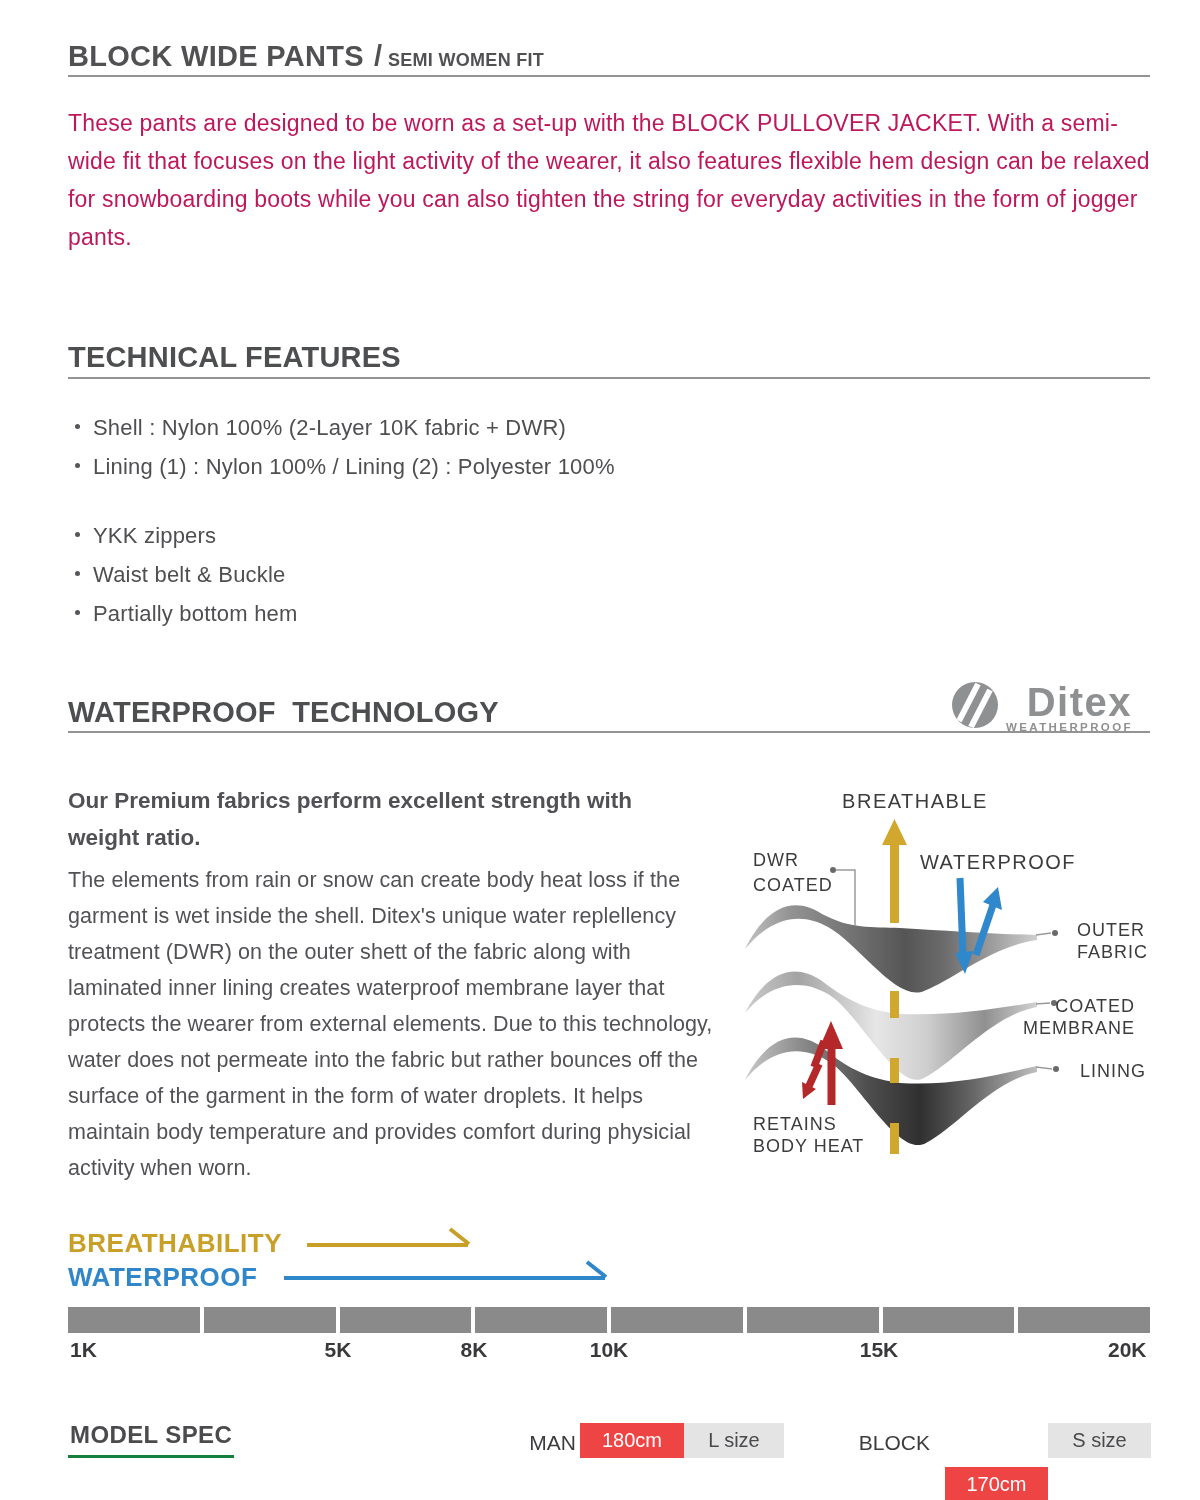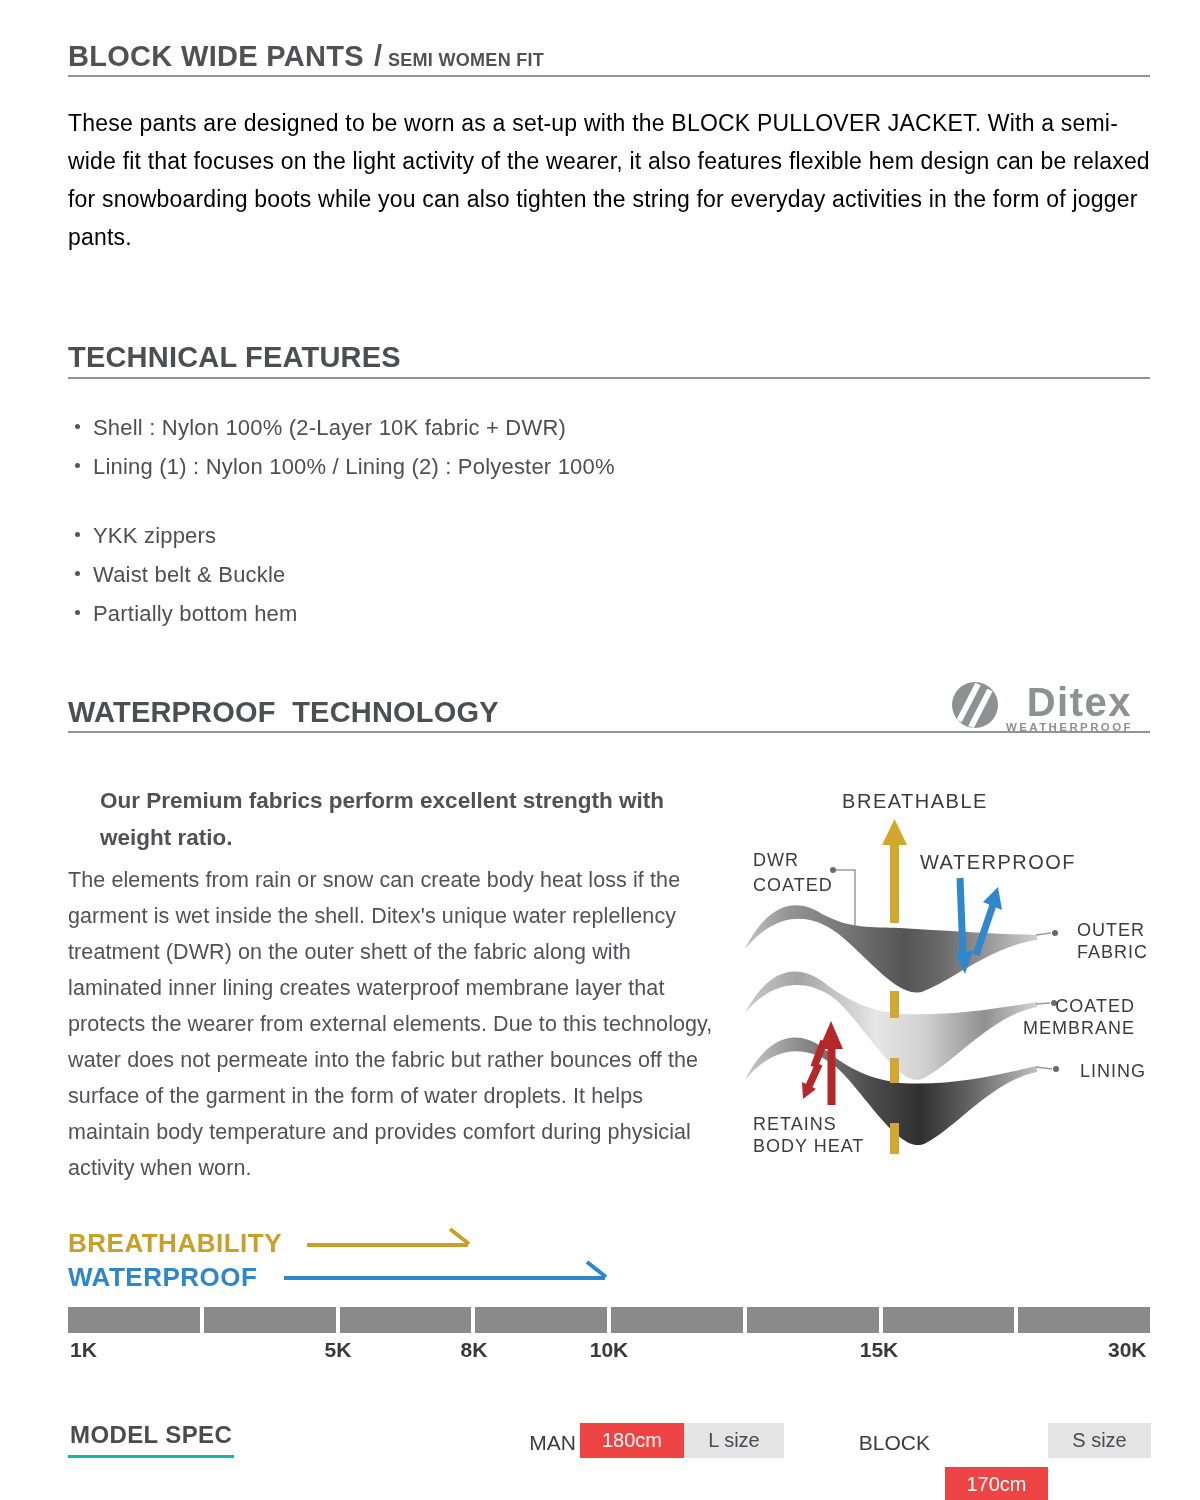--- a/index.html
+++ b/index.html
@@ -7,40 +7,40 @@
         font-family:"Liberation Sans", sans-serif;color:#505053;overflow:hidden;}
   .abs{position:absolute;}
   .rule{position:absolute;left:68px;width:1082px;height:2px;background:#939393;}
   
   .h1{left:68px;top:40px;white-space:nowrap;color:#515154;}
   .h1 .main{font-size:29px;font-weight:bold;letter-spacing:.3px;}
   .h1 .sep{font-size:29px;font-weight:bold;margin:0 6px 0 10px;}
   .h1 .sub{font-size:18px;font-weight:bold;letter-spacing:.3px;}
   .h2{font-size:29px;font-weight:bold;color:#4d4e50;letter-spacing:.2px;white-space:pre;}
   
-  .intro{left:68px;top:104px;width:1085px;font-size:23px;line-height:38px;color:#000000;letter-spacing:.2px;}
+  .intro{left:68px;top:104px;width:1085px;font-size:23px;line-height:38px;color:#be185d;letter-spacing:.2px;}
   
   .blist{left:75px;}
   .bitem{display:flex;align-items:baseline;font-size:22px;color:#4f4f52;letter-spacing:.2px;}
   .mat .bitem{line-height:39px;}
   .feat .bitem{line-height:39px;}
   .dot{width:5px;height:5px;border-radius:50%;background:#55555a;margin-right:13px;flex:0 0 auto;position:relative;top:-6px;}
   
-  .lead{left:68px;top:782px;width:590px;font-size:22.5px;font-weight:bold;line-height:37px;color:#515155;margin-left:32px;}
+  .lead{left:68px;top:782px;width:590px;font-size:22.5px;font-weight:bold;line-height:37px;color:#515155;}
   .body-p{left:68px;top:862px;width:655px;font-size:21.5px;line-height:36px;color:#525256;letter-spacing:.1px;}
   
   .perf{font-size:26px;font-weight:bold;letter-spacing:.5px;white-space:nowrap;}
   
   .scalebar{left:68px;top:1307px;width:1082px;height:26px;display:flex;gap:4px;}
   .scalebar .seg{flex:1 1 auto;}
   .tick{position:absolute;top:1338px;font-size:21px;font-weight:bold;color:#39393c;}
   .tick.mid{transform:translateX(-50%);text-align:center;}
   
   .mspec{left:68px;top:1421px;font-size:24px;font-weight:bold;color:#4b4b4e;
-         border-bottom:3px solid #14b8a6;padding:0 2px 6px 2px;letter-spacing:.4px;}
+         border-bottom:3px solid #15803d;padding:0 2px 6px 2px;letter-spacing:.4px;}
   .flabel{position:absolute;top:1431px;font-size:21px;color:#3c3c3f;text-align:right;}
   .fbox{position:absolute;top:1423px;height:35px;line-height:35px;text-align:center;font-size:20px;}
   .fbox.dark{background:#ef4444;color:#ffffff;}
   .fbox.light{background:#e4e4e5;color:#4a4a4d;}
   svg text{font-family:"Liberation Sans", sans-serif;}
   .dlabel{font-size:18px;font-weight:500;letter-spacing:1px;fill:#3c3c3f;}
   .dlabel-big{font-size:20px;font-weight:500;letter-spacing:1.5px;fill:#3c3c3f;}
 </style>
 </head>
 <body>
@@ -210,21 +210,21 @@
     <div class="seg" style="background:#8a8a8a;"></div>
     <div class="seg" style="background:#8a8a8a;"></div>
     <div class="seg" style="background:#8a8a8a;"></div>
     <div class="seg" style="background:#8a8a8a;"></div>
   </div>
   <div class="tick" style="left:70px;">1K</div>
   <div class="tick mid" style="left:338px;">5K</div>
   <div class="tick mid" style="left:474px;">8K</div>
   <div class="tick mid" style="left:609px;">10K</div>
   <div class="tick mid" style="left:879px;">15K</div>
-  <div class="tick" style="left:1108px;">30K</div>
+  <div class="tick" style="left:1108px;">20K</div>
 
   <div class="abs mspec">MODEL SPEC</div>
 
   <div class="flabel" style="left:490px;width:86px;">MAN</div>
   <div class="fbox dark" style="left:580px;width:104px;">180cm</div>
   <div class="fbox light" style="left:684px;width:100px;">L size</div>
 
   <div class="flabel" style="left:828px;width:102px;">BLOCK</div>
   <div class="fbox dark" style="left:945px;width:103px;margin-top:44px;">170cm</div>
   <div class="fbox light" style="left:1048px;width:103px;">S size</div>

